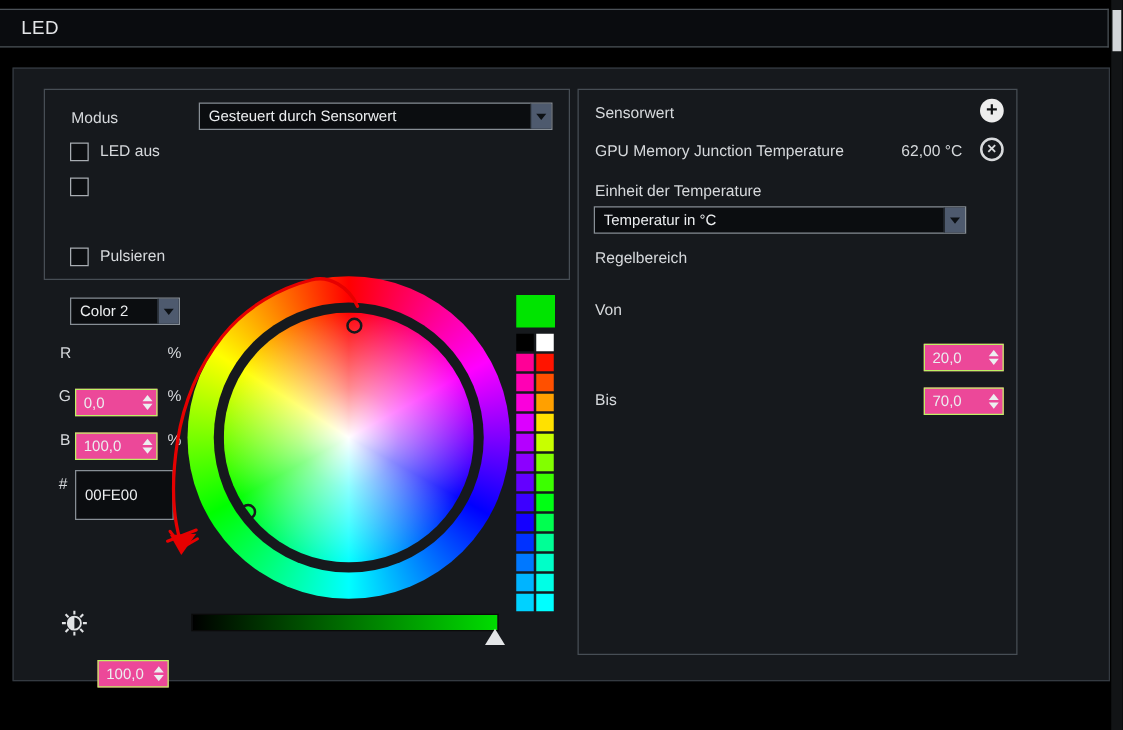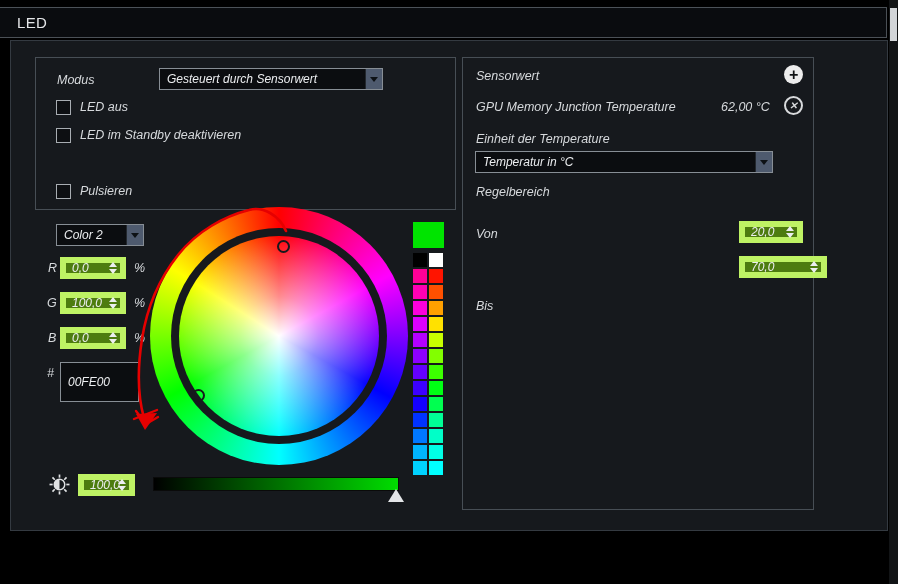--- a/index.html
+++ b/index.html
@@ -10,41 +10,41 @@
   .titlebar { position:absolute; left:0; top:7px; width:887px; height:31px;
               background:#0a0c0f; border:1px solid #4b5157; border-left:none;
               display:flex; align-items:center; padding-left:17px;
               font-size:15px; color:#e4e6e8; letter-spacing:.3px; }
 
   
   .scrollbar { position:absolute; right:0; top:0; width:9px; height:584px; background:#121416; }
   .scroll-thumb { position:absolute; left:1px; top:8px; width:7px; height:33px; background:#d2d5d8; }
 
   
-  .main { position:absolute; left:10px; top:40px; width:878px; height:491px;
-          background:#16191d; border:1px solid #343a41;font-style:italic; }
+  .main { position:absolute; left:10px; top:54px; width:878px; height:491px;
+          background:#16191d; border:1px solid #343a41; }
 
   .groupbox { position:absolute; border:1px solid #474e55; }
   #left-group  { left:24px;  top:16px; width:421px; height:153px; }
   #right-group { left:451px; top:16px; width:352px; height:453px; }
 
   .lbl { position:absolute; font-size:12.5px; color:#d6d9dc; white-space:nowrap; }
 
   
   .combo { position:absolute; height:22px; background:#0b0d10; border:1px solid #878e95; }
   .combo-val { position:absolute; left:7px; top:50%; transform:translateY(-50%);
                font-size:12px; color:#eceef0; white-space:nowrap; }
   .combo-btn { position:absolute; top:0; right:0; width:17px; height:100%;
                background:#4e5a6e; border-left:1px solid #23282e;
                display:flex; align-items:center; justify-content:center; }
   .tri-down { width:0; height:0; border-left:4px solid transparent;
               border-right:4px solid transparent; border-top:5px solid #0d1115; }
 
   
-  .spin { position:absolute; height:22px; background:#4d7c0f; border:6px solid #bef264; }
+  .spin { position:absolute; height:22px; background:#ec4899; border:1px solid #bef264;margin-top:40px; }
   .spin-val { position:absolute; left:6px; top:50%; transform:translateY(-50%);
               font-size:12px; color:#eceef0; }
   .spin-btns { position:absolute; right:3px; top:0; height:100%;
                display:flex; flex-direction:column; align-items:center;
                justify-content:center; gap:2px; }
   .tri-up-s   { width:0; height:0; border-left:4.5px solid transparent;
                 border-right:4.5px solid transparent; border-bottom:5.5px solid #eceef0; }
   .tri-down-s { width:0; height:0; border-left:4.5px solid transparent;
                 border-right:4.5px solid transparent; border-top:5.5px solid #eceef0; }
 
@@ -109,34 +109,33 @@
 
   <div class="scrollbar">
     <div class="scroll-thumb"></div>
   </div>
 
   <div class="main">
 
     <div class="groupbox" id="left-group">
       <span class="lbl" style="left:21px; top:15px;">Modus</span>
 
-      <div class="combo" style="left:123px; top:10px; width:224px;">
+      <div class="combo" style="left:123px; top:10px; width:283px;">
         <span class="combo-val">Gesteuert durch Sensorwert</span>
         <span class="combo-btn">
           <span class="tri-down"></span>
         </span>
       </div>
 
       <div class="cb-row" style="top:40px;">
         <span class="checkbox"></span>
         <span class="cb-label">LED aus</span>
       </div>
       <div class="cb-row" style="top:68px;">
         <span class="checkbox"></span>
-        <span class="cb-label">LED im Standby deaktivieren</span>
       </div>
       <div class="cb-row" style="top:124px;">
         <span class="checkbox"></span>
         <span class="cb-label">Pulsieren</span>
       </div>
     </div>
 
     <div class="combo" style="left:45px; top:183px; width:88px;">
       <span class="combo-val">Color 2</span>
       <span class="combo-btn">
@@ -281,21 +280,21 @@
       <span class="lbl" style="left:13px; top:169px;">Von</span>
       <div class="spin" style="left:276px; top:163px; width:64px;">
         <span class="spin-val">20,0</span>
         <span class="spin-btns">
             <span class="tri-up-s"></span>
             <span class="tri-down-s"></span>
           </span>
       </div>
 
       <span class="lbl" style="left:13px; top:204px;margin-top:37px;">Bis</span>
-      <div class="spin" style="left:276px; top:198px; width:88px;">
+      <div class="spin" style="left:276px; top:198px; width:64px;">
         <span class="spin-val">70,0</span>
         <span class="spin-btns">
             <span class="tri-up-s"></span>
             <span class="tri-down-s"></span>
           </span>
       </div>
 
     </div>
   </div>
 </div>

